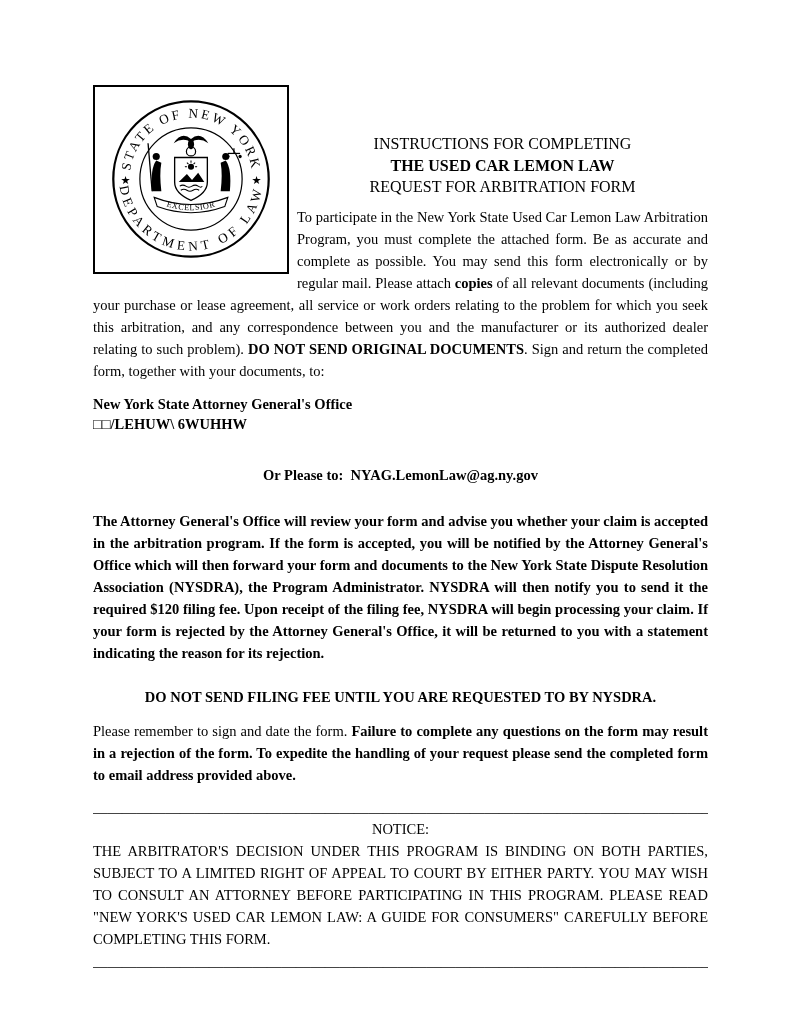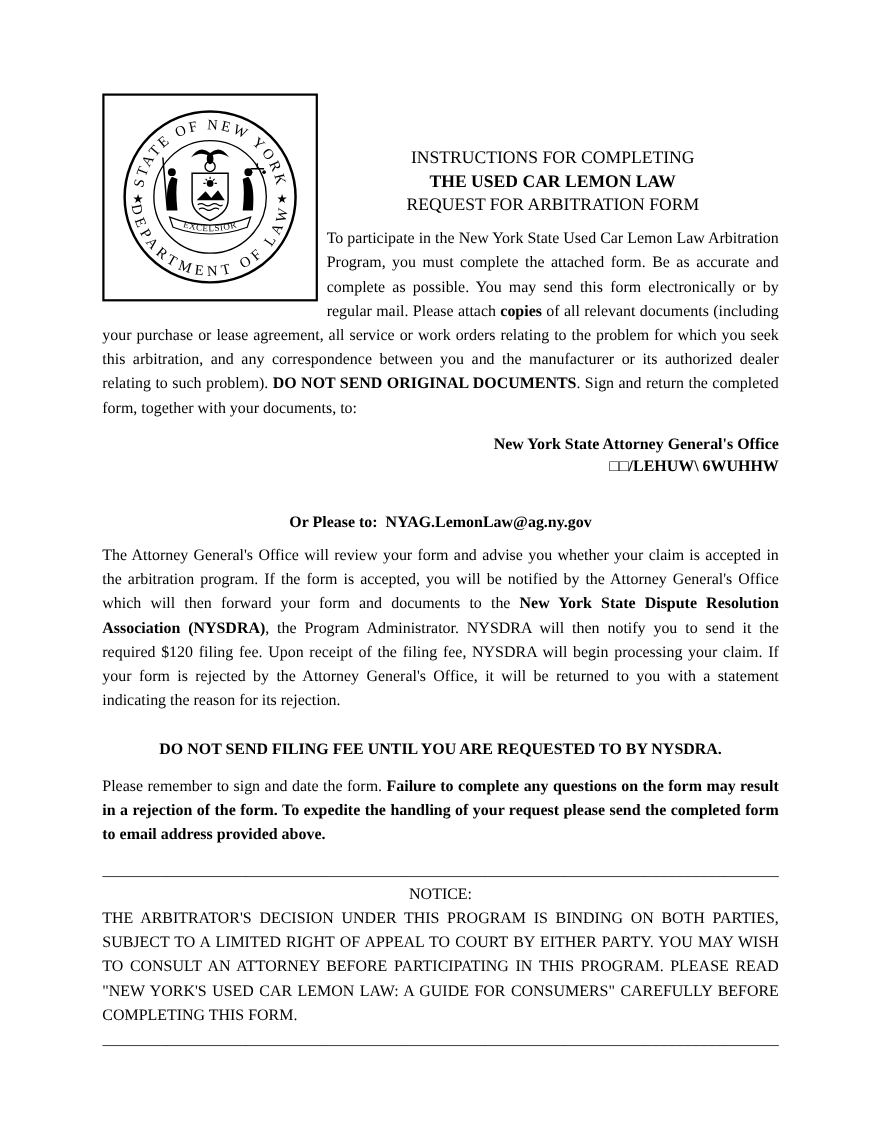--- a/index.html
+++ b/index.html
@@ -18,23 +18,23 @@
   }
   .logo-box svg { width: 100%; height: 100%; display: block; }
 
   .heading { text-align: center; padding-top: 48px; line-height: 21.5px; font-size: 16px; }
   .bold { font-weight: bold; }
 
   p.just { text-align: justify; }
   .intro { margin-top: 8px; }
 
   .below { clear: none; }
-  .address { text-align: right; font-weight: bold; margin-top: 12px; line-height: 20.5px; }
+  .address { text-align: left; font-weight: bold; margin-top: 12px; line-height: 20.5px; }
   .email { text-align: center; font-weight: bold; margin-top: 29px; white-space: pre-wrap; }
-  .review { margin-top: 8px; }
+  .review { margin-top: 24px; font-weight: bold; }
   .fee { text-align: center; font-weight: bold; margin-top: 22px; }
   .remember { margin-top: 12px; }
 
   .notice-section { margin-top: 10px; }
   .divider { white-space: nowrap; overflow: hidden; letter-spacing: 0; }
   .notice-head { text-align: center; }
 </style>
 </head>
 <body>
 

